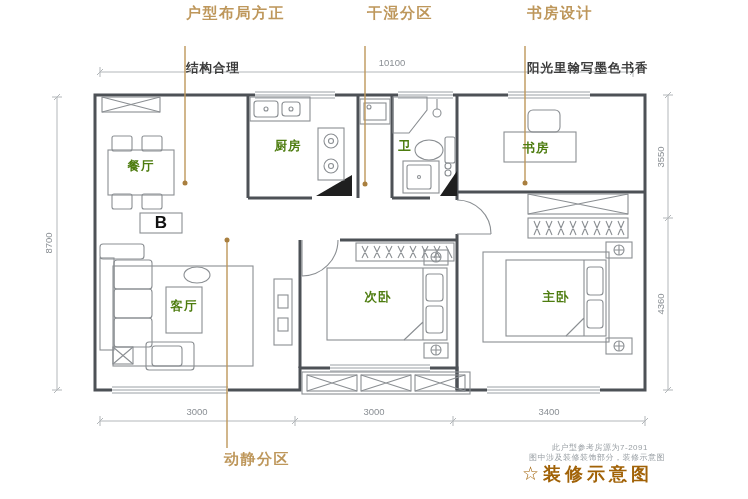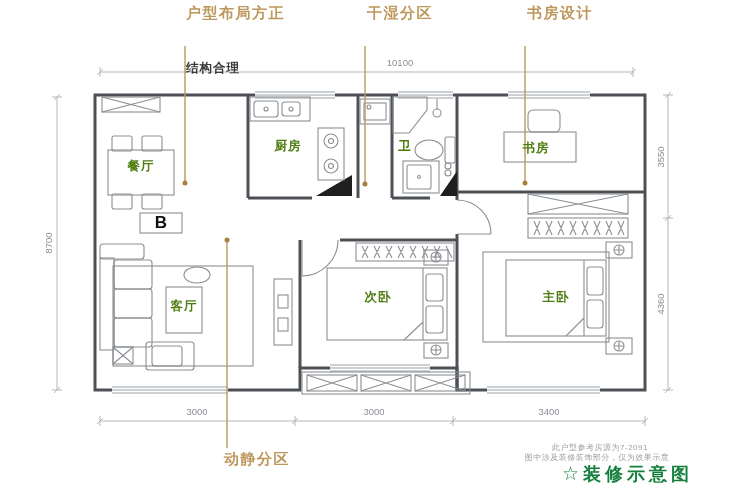--- a/index.html
+++ b/index.html
@@ -8,21 +8,21 @@
   svg{position:absolute;left:0;top:0;}
   .abs{position:absolute;white-space:nowrap;}
   .ann-title{font-size:15px;font-weight:bold;color:var(--accent-gold,#BE975B);letter-spacing:1.5px;}
   .ann-sub{font-size:12.5px;font-weight:bold;color:var(--text-dark,#3a3a3a);letter-spacing:1px;margin-top:36px;}
   .room-label{font-size:12.5px;font-weight:bold;color:#4d7c0f;letter-spacing:1px;transform:translate(-50%,-50%);}
   .unit-label{font-size:17px;font-weight:bold;color:#111;transform:translate(-50%,-50%);}
   .dim{font-size:9.5px;color:var(--dim-gray,#8a8f94);}
   .dim.vert{transform:translate(-50%,-50%) rotate(-90deg);transform-origin:center;}
   .dim.horiz{transform:translate(-50%,0);}
   .note{font-size:8px;color:#9aa0a5;letter-spacing:0.5px;transform:translate(-50%,0);}
-  .watermark{font-size:18px;font-weight:bold;color:#15803d;letter-spacing:4px;margin-left:40px;}
+  .watermark{font-size:18px;font-weight:bold;color:#a16207;letter-spacing:4px;}
   .wm-star{font-size:19px;font-weight:normal;margin-right:4px;letter-spacing:0;}
   .gold-line{stroke:var(--accent-gold,#C9A360);stroke-width:1.4;}
   .gold-dot{fill:#a97f3f;}
   .wall{stroke:#4d5156;stroke-width:3;fill:none;}
   .thin{stroke:#8b8f93;stroke-width:1.1;fill:none;}
   .win{stroke:#9aa0a5;stroke-width:1;fill:none;}
   .dimln{stroke:#b3b7ba;stroke-width:1;fill:none;}
   .blackfill{fill:#1f1f1f;stroke:none;}
   .whitemask{fill:#ffffff;stroke:none;}
 </style>
@@ -205,39 +205,40 @@
         <circle class="gold-dot" cx="227" cy="240" r="2.5"></circle>
     </g>
   </svg>
 
   <div class="abs ann-title" style="left:186px;top:4px">户型布局方正</div>
   <div class="abs ann-sub" style="left:186px;top:24px">结构合理</div>
 
   <div class="abs ann-title" style="left:367px;top:4px">干湿分区</div>
 
   <div class="abs ann-title" style="left:527px;top:4px">书房设计</div>
+  <div class="abs ann-sub" style="left:527px;top:24px">阳光里翰写墨色书香</div>
 
   <div class="abs ann-title" style="left:224px;top:450px">动静分区</div>
 
   <div class="abs room-label" style="left:141px;top:166px">餐厅</div>
   <div class="abs room-label" style="left:288px;top:146px">厨房</div>
   <div class="abs room-label" style="left:405px;top:146px">卫</div>
   <div class="abs room-label" style="left:536px;top:148px">书房</div>
   <div class="abs room-label" style="left:184px;top:306px">客厅</div>
   <div class="abs room-label" style="left:378px;top:297px">次卧</div>
   <div class="abs room-label" style="left:556px;top:297px">主卧</div>
   <div class="abs unit-label" style="left:161px;top:223px">B</div>
 
-  <div class="abs dim horiz" style="left:400px;top:57px">10100</div>
+  <div class="abs dim horiz" style="left:392px;top:57px">10100</div>
   <div class="abs dim vert" style="left:48px;top:243px">8700</div>
   <div class="abs dim vert" style="left:660px;top:157px">3550</div>
   <div class="abs dim vert" style="left:660px;top:304px">4360</div>
   <div class="abs dim horiz" style="left:197px;top:406px">3000</div>
   <div class="abs dim horiz" style="left:374px;top:406px">3000</div>
   <div class="abs dim horiz" style="left:549px;top:406px">3400</div>
 
   <div class="abs note" style="left:600px;top:442px">此户型参考房源为7-2091</div>
-  <div class="abs note" style="left:597px;top:452px">图中涉及装修装饰部分，仅为效果示意</div>
+  <div class="abs note" style="left:597px;top:452px">图中涉及装修装饰部分，装修示意图</div>
   <div class="abs watermark" style="left:522px;top:462px">
     <span class="wm-star">☆</span><span>装修示意图</span>
   </div>
 
 </div>
 
 </body></html>

